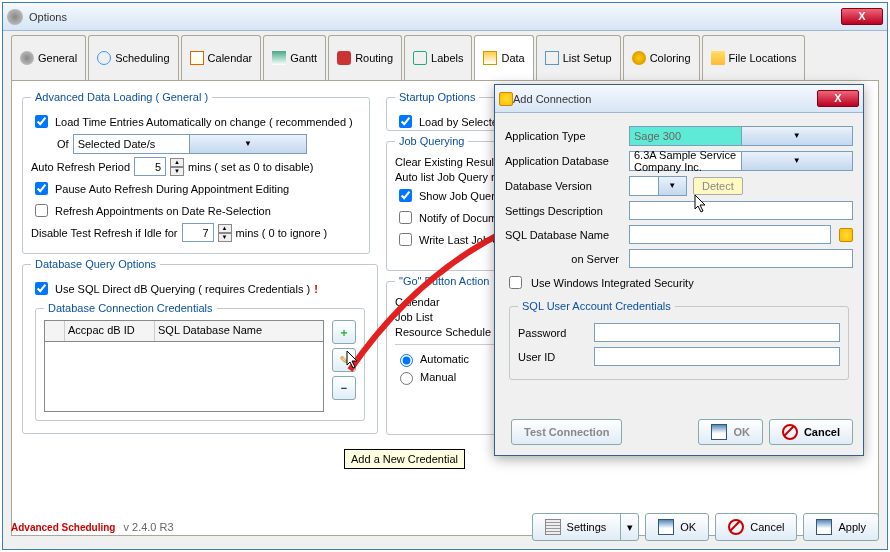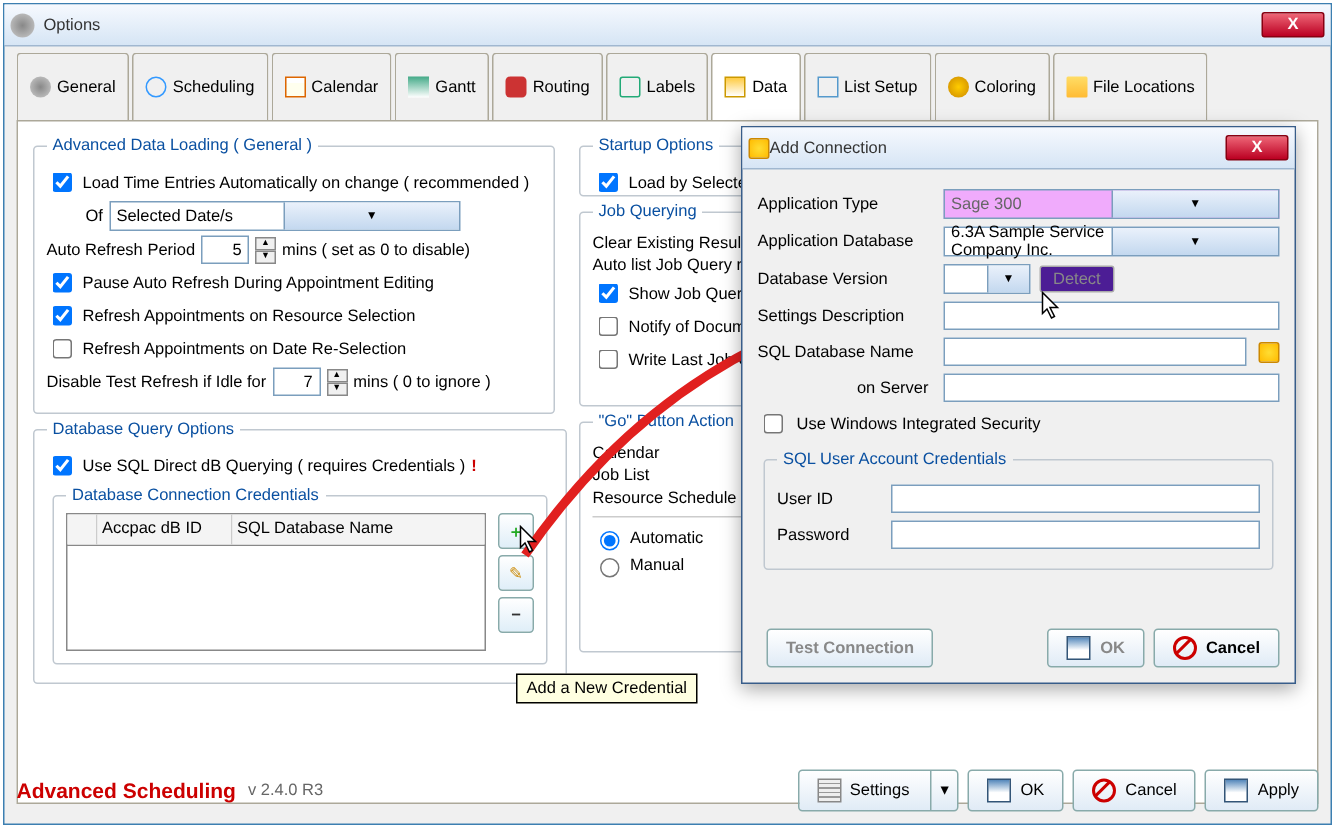--- a/index.html
+++ b/index.html
@@ -51,38 +51,38 @@
 
 .credtable { border:1px solid #888; width:280px; height:22px; display:flex; }
 .credtable .c1 { width:20px; border-right:1px solid #ccc; background:#f4f4f4;}
 .credtable .c2 { width:90px; border-right:1px solid #ccc; padding:3px; background:#f4f4f4; font-weight:normal;}
 .credtable .c3 { flex:1; padding:3px; background:#f4f4f4;}
 .credbtns { display:flex; flex-direction:column; gap:4px; margin-left:8px; }
 .sqbtn { width:24px; height:24px; border:1px solid #8aa; background:linear-gradient(#fff,#dfeef8); border-radius:3px; display:flex; align-items:center; justify-content:center; font-size:16px; }
 .tooltip-box { position:absolute; left:332px; top:368px; background:#ffffe1; border:1px solid #000; padding:3px 6px; font-size:11px; z-index:5; }
 
 .bottom { position:absolute; left:8px; right:8px; bottom:8px; display:flex; align-items:center; }
-.prodname { color:#c00; font-weight:bold; font-size:14px; }
+.prodname { color:#c00; font-weight:bold; font-size:10px; }
 .ver { color:#666; margin-left:8px; }
 .btn { border:1px solid #8aa; background:linear-gradient(#fff,#e0ebf6); height:28px; display:flex; align-items:center; gap:6px; padding:0 12px; border-radius:3px; margin-left:6px; }
 .btn .ic { width:16px; height:16px; }
 .btn.split { padding-right:0; }
 .btn.split .drop { border-left:1px solid #8aa; width:18px; text-align:center; margin-left:8px; line-height:26px; }
 
 .radiolbl { display:flex; align-items:center; gap:4px; margin:2px 0;}
 .chevr { color:#0058b0; font-weight:bold; }
 
 
 .dialog { position:absolute; left:494px; top:84px; width:370px; height:372px; border:1px solid #385d8a; background:#f0f0f0; box-shadow:0 3px 12px rgba(0,0,0,.35); z-index:10; }
 .dialog .titlebar { background:linear-gradient(#f6f9fe,#d6e5f5); }
 .dlgbody { padding:8px 10px; }
 .frow { display:flex; align-items:center; margin:5px 0; gap:6px; }
 .flabel { width:118px; }
 .ftext { flex:1; }
-.detectbtn { border:1px solid #aaa; background:#4c1d95; color:#888; padding:2px 8px; border-radius:2px; }
+.detectbtn { border:1px solid #aaa; background:#fef9c3; color:#888; padding:2px 8px; border-radius:2px; }
 .dlgfieldset { margin-top:8px; }
 .dlgbuttons { position:absolute; bottom:10px; left:10px; right:10px; display:flex; }
 .dlgbuttons .btn { height:26px;font-weight:bold; }
 
 
 .arrow { position:absolute; z-index:8; pointer-events:none; }
 
 
 .cursor { position:absolute; width:14px; height:20px; z-index:20; pointer-events:none; }
 </style>
@@ -160,24 +160,20 @@
           <input type="text" class="num" value="5" style="">
           <span class="spin">
               <span>▲</span>
               <span>▼</span>
             </span>
           <span>mins ( set as 0 to disable)</span>
         </div>
         <div class="row">
             <input type="checkbox" checked="" style="">
             <span>Pause Auto Refresh During Appointment Editing</span>
-          </div>
-        <div class="row">
-            <input type="checkbox" checked="" style="">
-            <span>Refresh Appointments on Resource Selection</span>
           </div>
         <div class="row">
             <input type="checkbox" style="">
             <span>Refresh Appointments on Date Re-Selection</span>
           </div>
         <div class="row">
           <span>Disable Test Refresh if Idle for</span>
           <input type="text" class="num" value="7" style="">
           <span class="spin">
               <span>▲</span>
@@ -304,21 +300,21 @@
 
 <div class="dialog">
   <div class="titlebar">
     <span class="tabicon glyph-sql"></span>
     <span class="title">Add Connection</span>
     <span class="closeX">X</span>
   </div>
   <div class="dlgbody">
     <div class="frow">
         <span class="flabel">Application Type</span>
-      <div class="combo ftext" style="background:#f0abfc;align-items:center;">
+      <div class="combo ftext" style="background:#5eead4;align-items:center;">
           <span style="color:#666;">Sage 300</span>
           <span class="drop">▼</span>
         </div>
     </div>
     <div class="frow">
         <span class="flabel">Application Database</span>
       <div class="combo ftext">
           <span>6.3A Sample Service Company Inc.</span>
           <span class="drop">▼</span>
         </div>
@@ -344,25 +340,25 @@
         <span class="flabel" style="text-align:right;padding-right:4px;">on Server</span>
       <input type="text" class="ftext" value="" style="">
       </div>
     <div class="frow">
         <input type="checkbox" style="">
         <span>Use Windows Integrated Security</span>
       </div>
     <fieldset class="dlgfieldset">
       <legend>SQL User Account Credentials</legend>
       <div class="frow">
+          <span style="width:70px;">Password</span>
+          <input type="text" class="ftext" value="" style="">
+        </div>
+      <div class="frow">
           <span style="width:70px;">User ID</span>
-          <input type="text" class="ftext" value="" style="">
-        </div>
-      <div class="frow">
-          <span style="width:70px;">Password</span>
           <input type="text" class="ftext" value="" style="">
         </div>
     </fieldset>
   </div>
   <div class="dlgbuttons">
     <div class="btn" style="color:#888;">Test Connection</div>
     <div style="flex:1"></div>
     <div class="btn" style="color:#888;">
         <span class="ic glyph-disk"></span>
         <span>OK</span>

